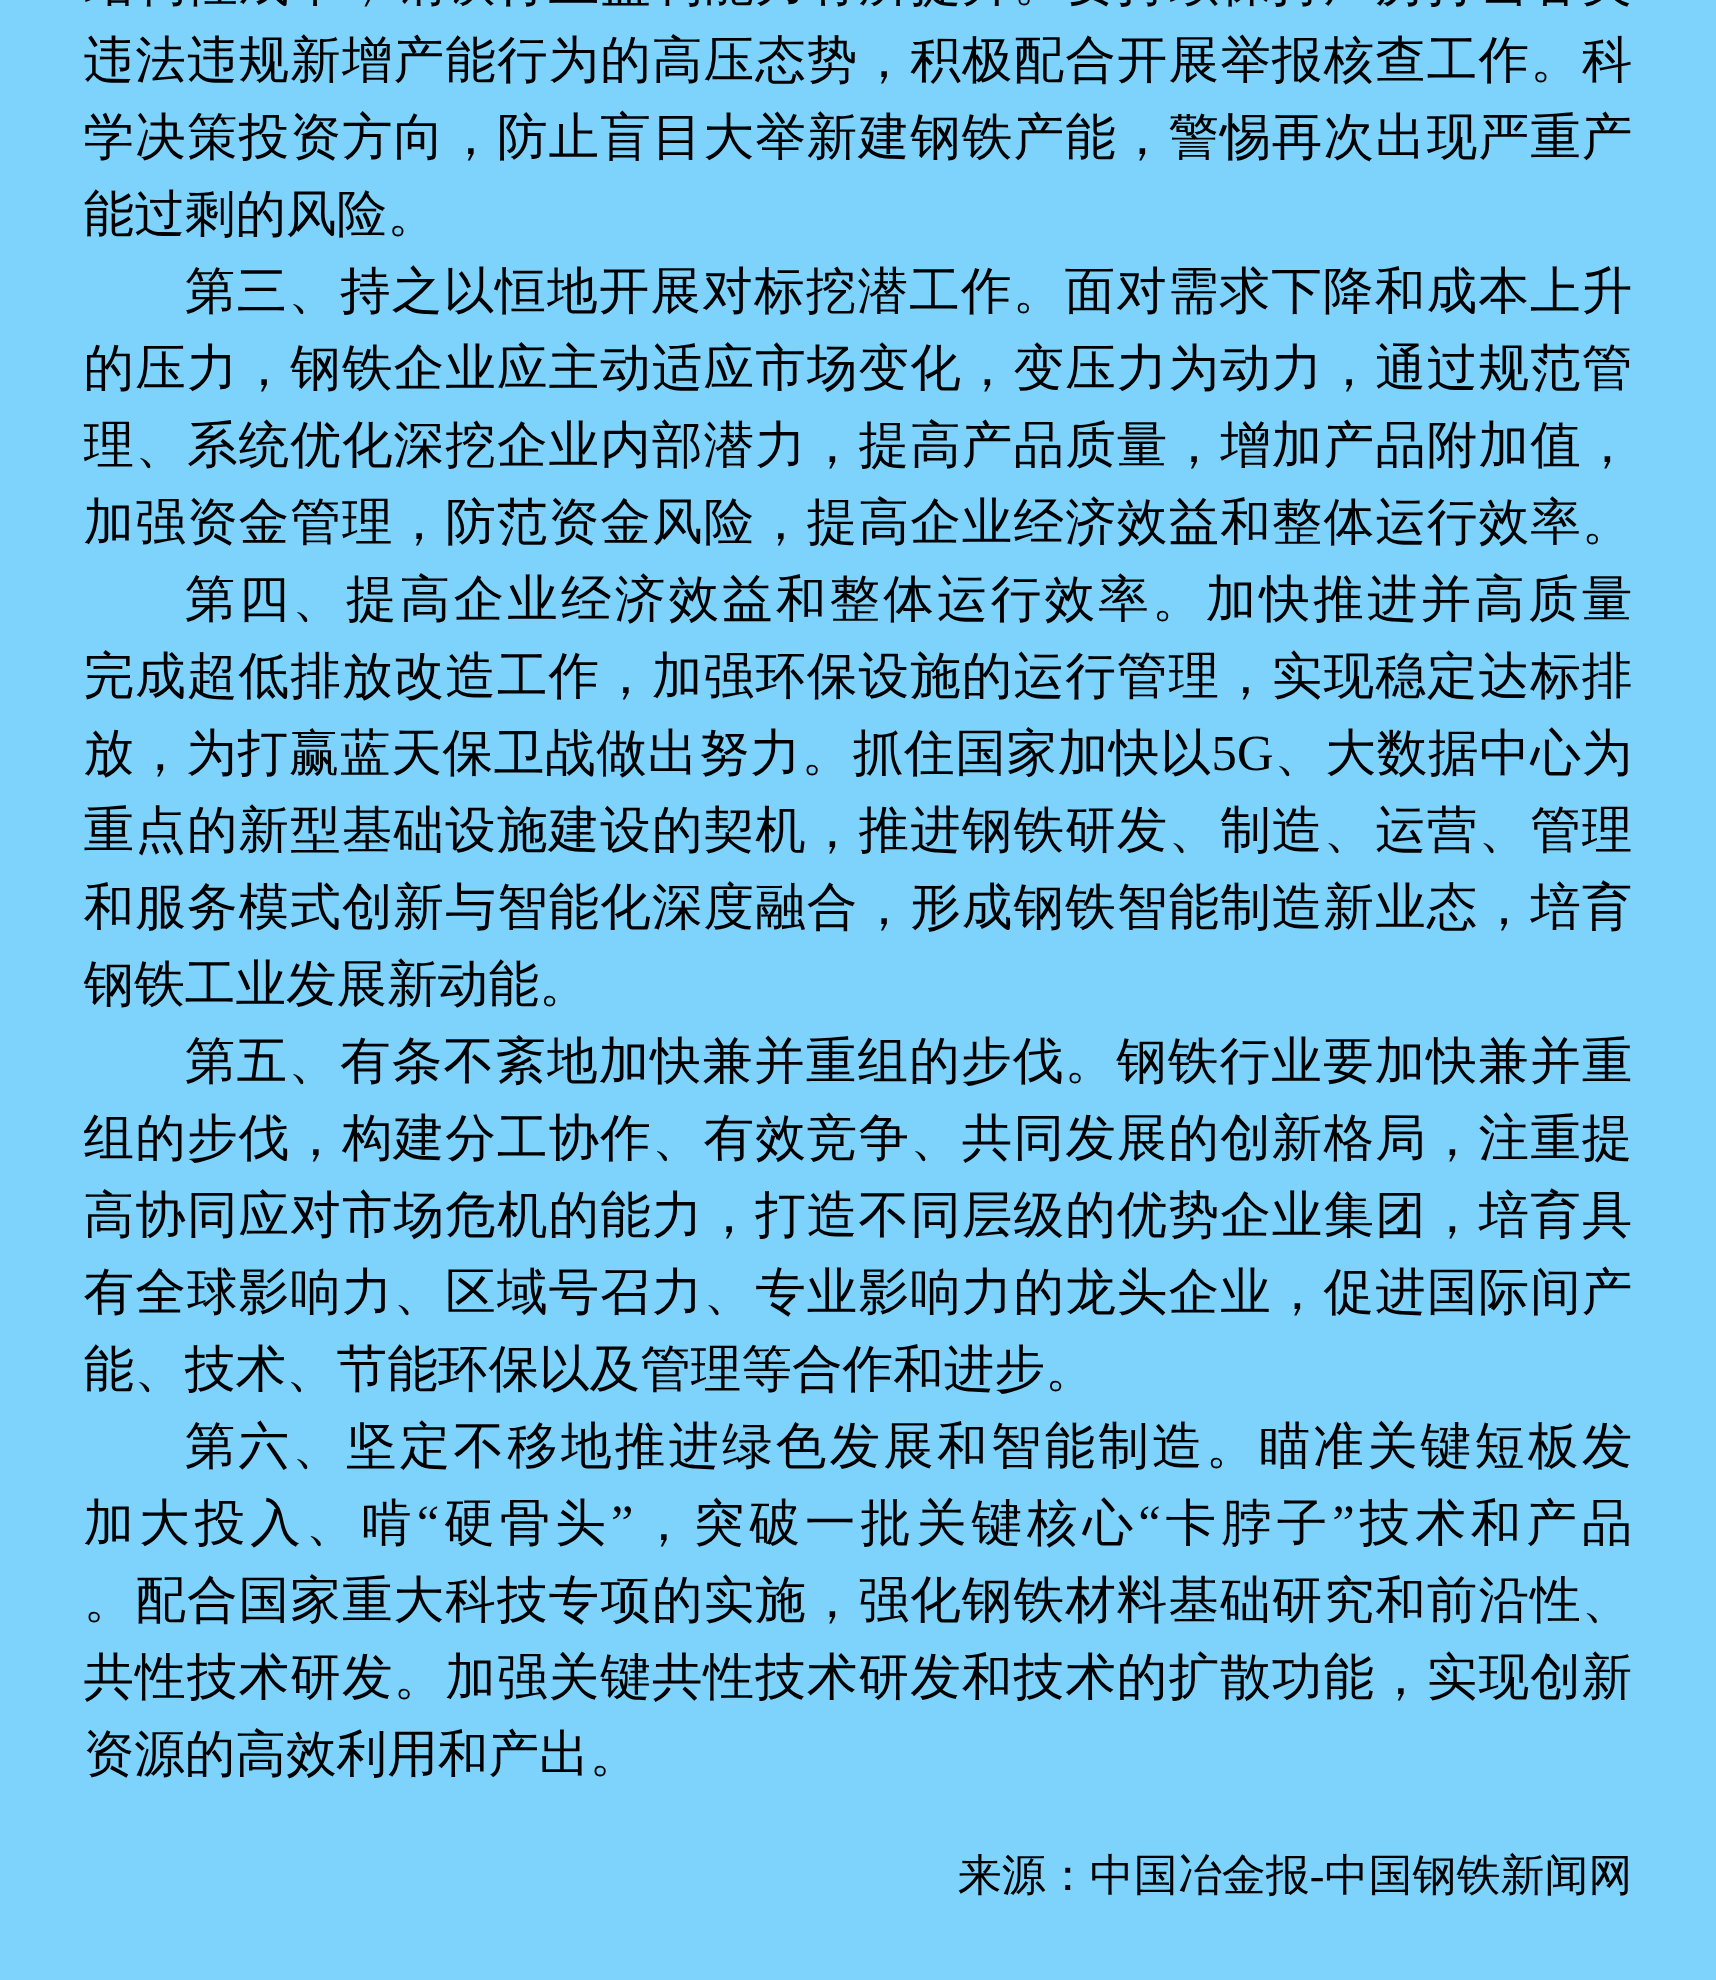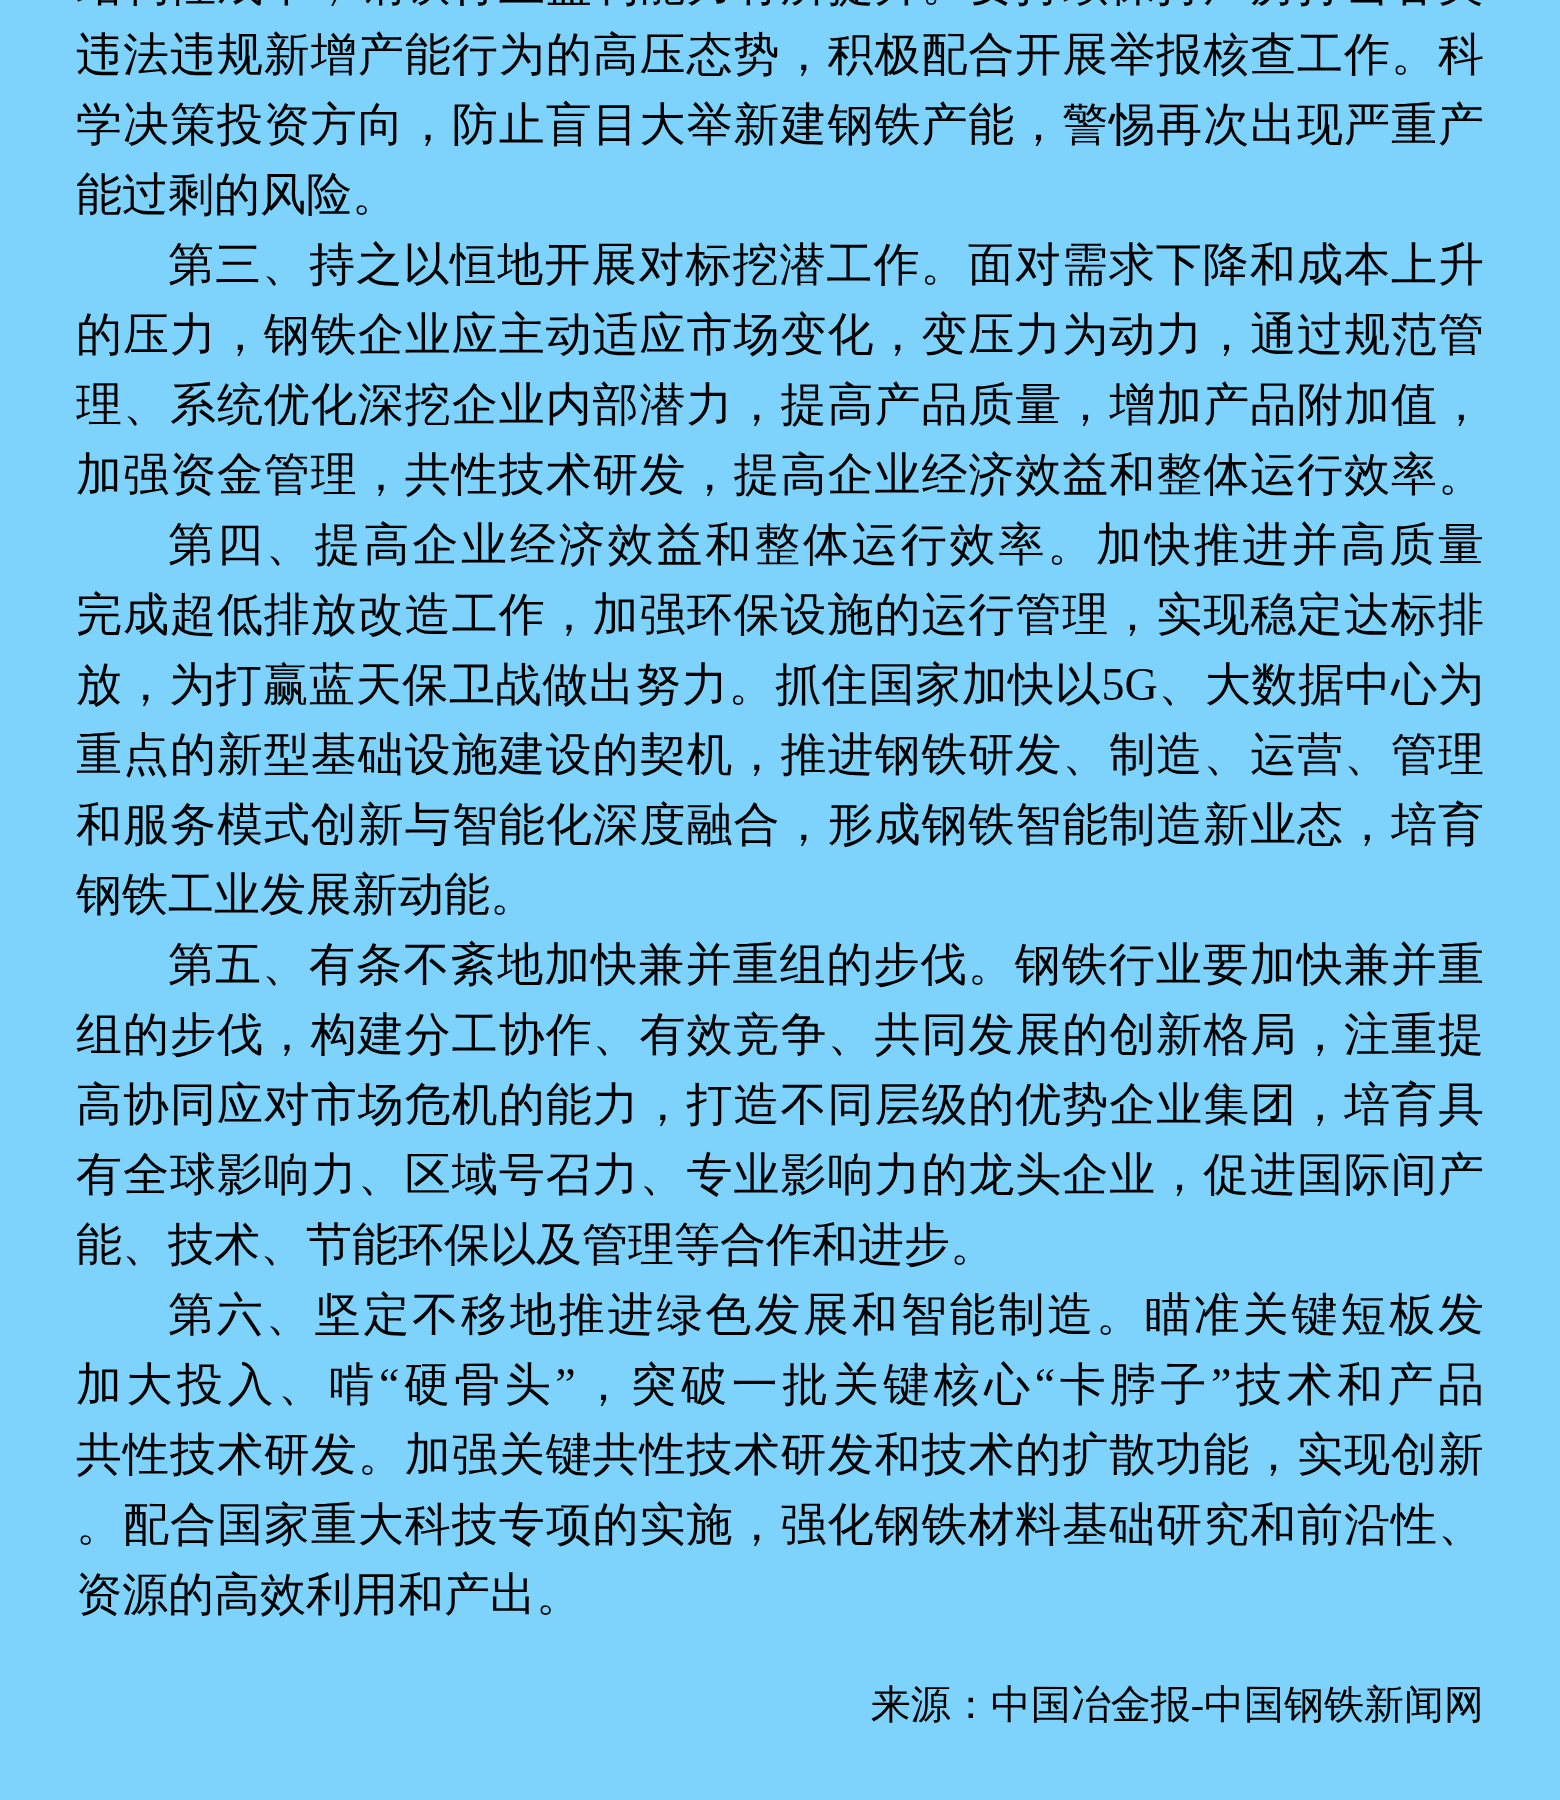--- a/index.html
+++ b/index.html
@@ -53,32 +53,32 @@
 
 <div class="page">
   <div class="content">
     <div class="line">结构性成本，钢铁行业盈利能力有所提升。要持续保持严厉打击各类</div>
     <div class="line">违法违规新增产能行为的高压态势，积极配合开展举报核查工作。科</div>
     <div class="line">学决策投资方向，防止盲目大举新建钢铁产能，警惕再次出现严重产</div>
     <div class="line end">能过剩的风险。</div>
     <div class="line indent">第三、持之以恒地开展对标挖潜工作。面对需求下降和成本上升</div>
     <div class="line">的压力，钢铁企业应主动适应市场变化，变压力为动力，通过规范管</div>
     <div class="line">理、系统优化深挖企业内部潜力，提高产品质量，增加产品附加值，</div>
-    <div class="line">加强资金管理，共性技术研发，提高企业经济效益和整体运行效率。</div>
+    <div class="line">加强资金管理，防范资金风险，提高企业经济效益和整体运行效率。</div>
     <div class="line indent">第四、提高企业经济效益和整体运行效率。加快推进并高质量</div>
     <div class="line">完成超低排放改造工作，加强环保设施的运行管理，实现稳定达标排</div>
     <div class="line">放，为打赢蓝天保卫战做出努力。抓住国家加快以5G、大数据中心为</div>
     <div class="line">重点的新型基础设施建设的契机，推进钢铁研发、制造、运营、管理</div>
     <div class="line">和服务模式创新与智能化深度融合，形成钢铁智能制造新业态，培育</div>
     <div class="line end">钢铁工业发展新动能。</div>
     <div class="line indent">第五、有条不紊地加快兼并重组的步伐。钢铁行业要加快兼并重</div>
     <div class="line">组的步伐，构建分工协作、有效竞争、共同发展的创新格局，注重提</div>
     <div class="line">高协同应对市场危机的能力，打造不同层级的优势企业集团，培育具</div>
     <div class="line">有全球影响力、区域号召力、专业影响力的龙头企业，促进国际间产</div>
     <div class="line end">能、技术、节能环保以及管理等合作和进步。</div>
     <div class="line indent">第六、坚定不移地推进绿色发展和智能制造。瞄准关键短板发力，</div>
     <div class="line">加大投入、啃“硬骨头”，突破一批关键核心“卡脖子”技术和产品</div>
+    <div class="line">。配合国家重大科技专项的实施，强化钢铁材料基础研究和前沿性、</div>
     <div class="line">共性技术研发。加强关键共性技术研发和技术的扩散功能，实现创新</div>
-    <div class="line">。配合国家重大科技专项的实施，强化钢铁材料基础研究和前沿性、</div>
     <div class="line end">资源的高效利用和产出。</div>
     <div class="source-line">来源：中国冶金报-中国钢铁新闻网</div>
   </div>
 </div>
 
 </body></html>

